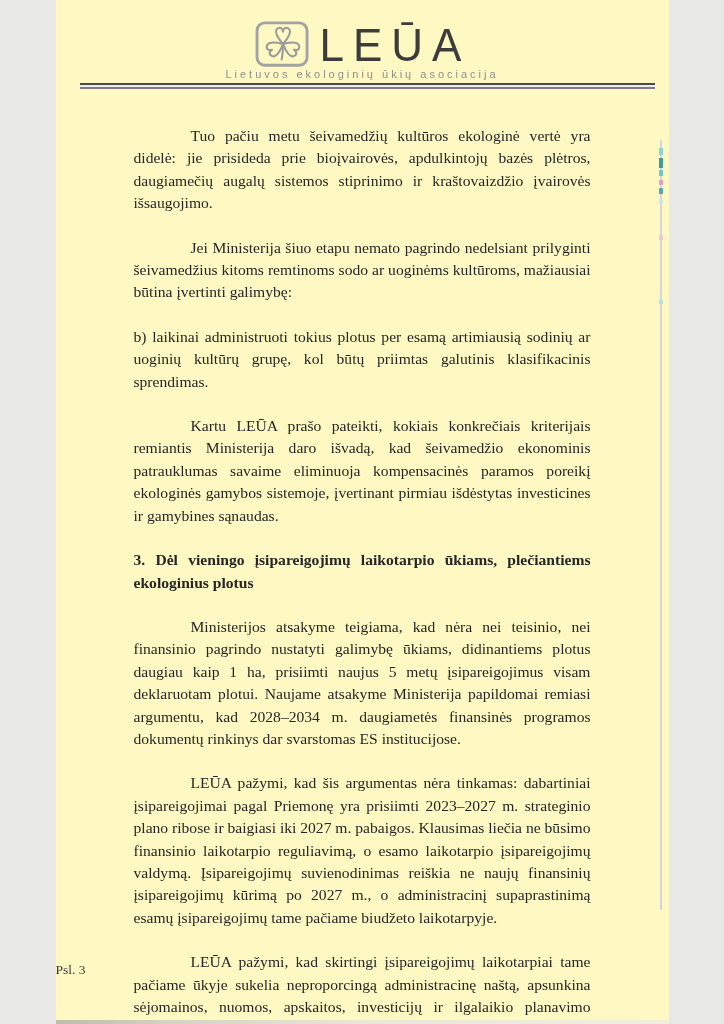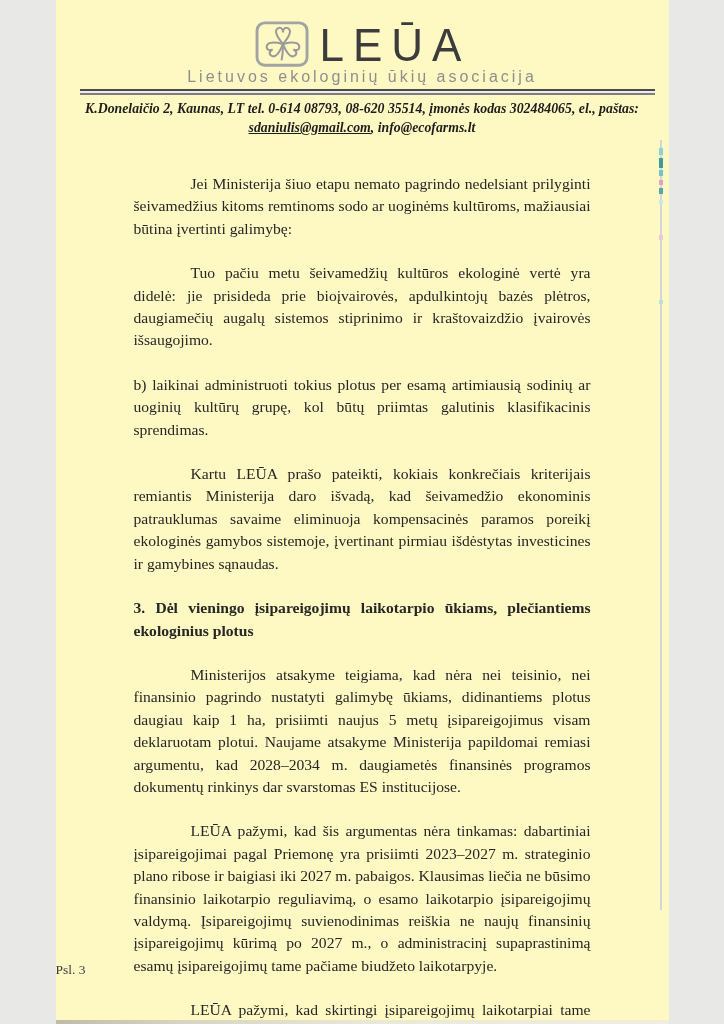--- a/index.html
+++ b/index.html
@@ -21,21 +21,21 @@
   .acronym{
     font-family:"Liberation Sans", sans-serif;
     font-size:44px;line-height:46px;
     font-weight:400;letter-spacing:9px;
     color:#3c3c3c;
     transform:scaleY(1.04);
   }
   .org-name{
     text-align:center;
     font-family:"Liberation Sans", sans-serif;
-    font-size:16px;letter-spacing:3px;
+    font-size:11px;letter-spacing:3px;
     color:#8f8f8f;
     margin-top:-2px;
   }
   .header-divider{
     height:6px;
     margin:3px 14px 0 24px;
     background:linear-gradient(to bottom,#4a4a4a 0,#4a4a4a 2px,#ededed 2px,#ededed 3.5px,#7e7e7e 3.5px,#7e7e7e 6px);
   }
   .address{
     text-align:center;
@@ -95,29 +95,25 @@
             <path d="M30 25 C24 18 20 11 25 8.5 C29 6.8 30 11 30 13 C30 11 31 6.8 35 8.5 C40 11 36 18 30 25 Z" transform="rotate(117 30 25)"></path>
             <path d="M30 25 C24 18 20 11 25 8.5 C29 6.8 30 11 30 13 C30 11 31 6.8 35 8.5 C40 11 36 18 30 25 Z" transform="rotate(-117 30 25)"></path>
             <path d="M30 26 C30 32 29.5 37 28.5 42"></path>
           </g>
         </svg>
       </div>
       <div class="acronym">LEŪA</div>
     </div>
     <div class="org-name">Lietuvos ekologinių ūkių asociacija</div>
     <div class="header-divider"></div>
-    <div class="address">
-      <div>K.Donelaičio 2,  Kaunas, LT  tel.  0-614 08793, 08-620 35514, įmonės kodas 302484065, el., paštas:</div>
-      <div><span class="u">sdaniulis@gmail.com</span><span>, </span><span>info@ecofarms.lt</span></div>
-    </div>
   </div>
 
   <div class="doc-body">
+    <p class="indent">Tuo pačiu metu šeivamedžių kultūros ekologinė vertė yra didelė: jie prisideda prie bioįvairovės, apdulkintojų bazės plėtros, daugiamečių augalų sistemos stiprinimo ir kraštovaizdžio įvairovės išsaugojimo.</p>
     <p class="indent">Jei Ministerija šiuo etapu nemato pagrindo nedelsiant prilyginti šeivamedžius kitoms remtinoms sodo ar uoginėms kultūroms, mažiausiai būtina įvertinti galimybę:</p>
-    <p class="indent">Tuo pačiu metu šeivamedžių kultūros ekologinė vertė yra didelė: jie prisideda prie bioįvairovės, apdulkintojų bazės plėtros, daugiamečių augalų sistemos stiprinimo ir kraštovaizdžio įvairovės išsaugojimo.</p>
     <p>b) laikinai administruoti tokius plotus per esamą artimiausią sodinių ar uoginių kultūrų grupę, kol būtų priimtas galutinis klasifikacinis sprendimas.</p>
     <p class="indent">Kartu LEŪA prašo pateikti, kokiais konkrečiais kriterijais remiantis Ministerija daro išvadą, kad šeivamedžio ekonominis patrauklumas savaime eliminuoja kompensacinės paramos poreikį ekologinės gamybos sistemoje, įvertinant pirmiau išdėstytas investicines ir gamybines sąnaudas.</p>
     <p class="heading">3. Dėl vieningo įsipareigojimų laikotarpio ūkiams, plečiantiems ekologinius plotus</p>
     <p class="indent">Ministerijos atsakyme teigiama, kad nėra nei teisinio, nei finansinio pagrindo nustatyti galimybę ūkiams, didinantiems plotus daugiau kaip 1 ha, prisiimti naujus 5 metų įsipareigojimus visam deklaruotam plotui. Naujame atsakyme Ministerija papildomai remiasi argumentu, kad 2028–2034 m. daugiametės finansinės programos dokumentų rinkinys dar svarstomas ES institucijose.</p>
     <p class="indent"><span class="lead-bold">LEŪA pažymi, kad šis argumentas nėra tinkamas:</span><span> dabartiniai įsipareigojimai pagal Priemonę yra prisiimti 2023–2027 m. strateginio plano ribose ir baigiasi iki 2027 m. pabaigos. Klausimas liečia ne būsimo finansinio laikotarpio reguliavimą, o esamo laikotarpio įsipareigojimų valdymą. Įsipareigojimų suvienodinimas reiškia ne naujų finansinių įsipareigojimų kūrimą po 2027 m., o administracinį supaprastinimą esamų įsipareigojimų tame pačiame biudžeto laikotarpyje.</span></p>
     <p class="indent">LEŪA pažymi, kad skirtingi įsipareigojimų laikotarpiai tame pačiame ūkyje sukelia neproporcingą administracinę naštą, apsunkina sėjomainos, nuomos, apskaitos, investicijų ir ilgalaikio planavimo procesus, taip pat didina tiek ūkininkų, tiek administruojančių institucijų administravimo kaštus.</p>
 
   </div>
 
   <div class="page-number">Psl. 3</div>

